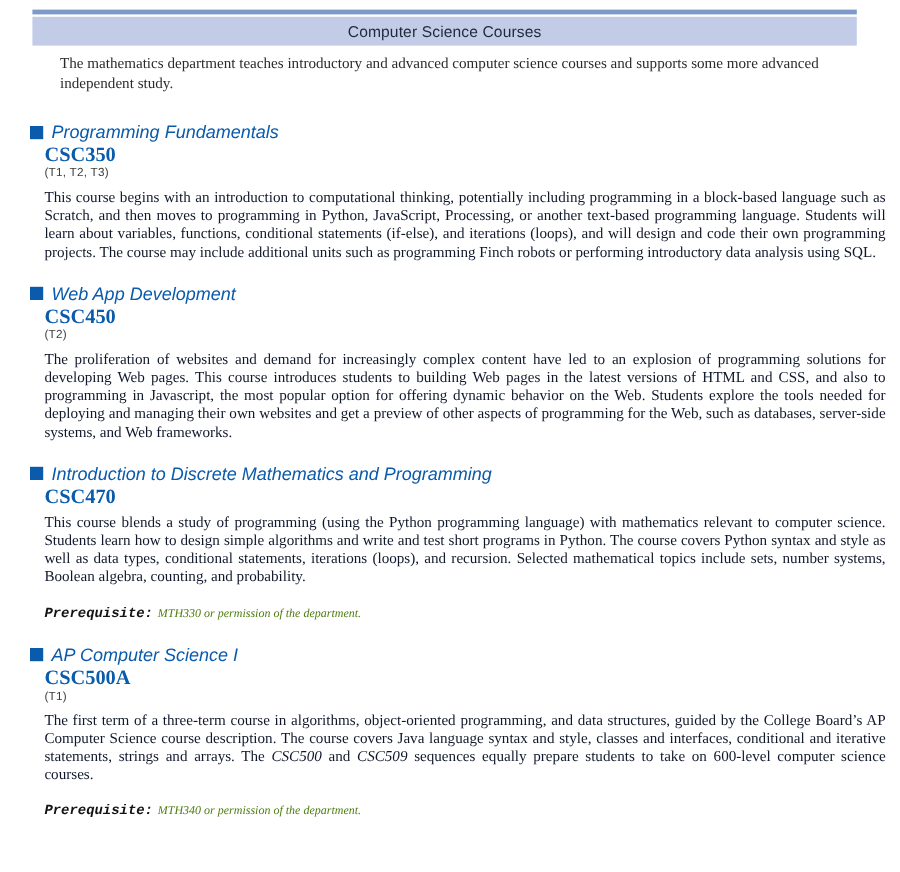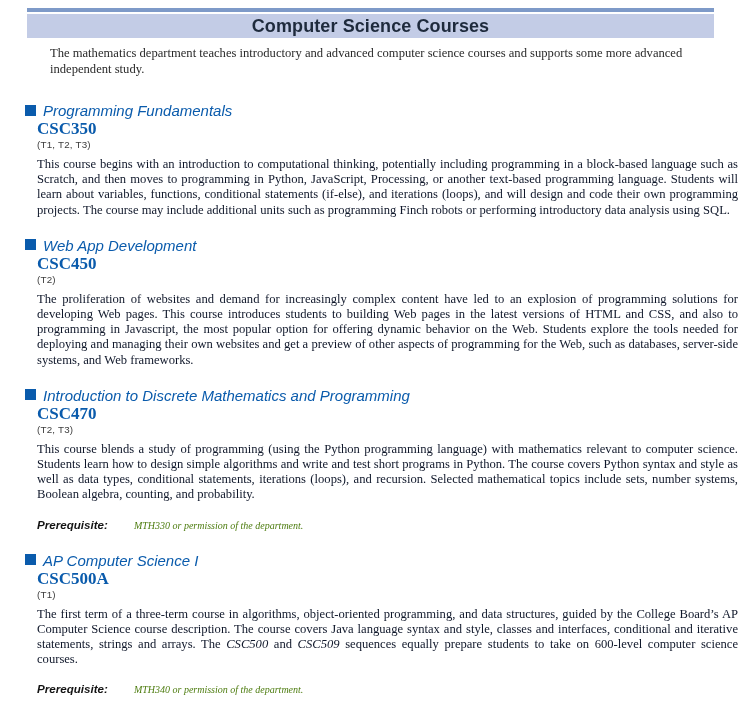--- a/index.html
+++ b/index.html
@@ -22,22 +22,22 @@
     background: var(--rule-blue);
   }
   .banner {
     margin: 2px 0 0 27px;
     width: 687px; height: 24px;
     background: var(--banner-bg);
     display: flex; align-items: center; justify-content: center;
   }
   .banner-title {
     font-family: "Liberation Sans", sans-serif;
-    font-weight: bold;
-    font-size: 18px;
+    font-weight: normal;
+    font-size: 13px;
     letter-spacing: 0.1px;
     color: var(--banner-text);
   }
   .intro {
     margin: 8px 13px 0 50px;
     font-size: 12.6px; line-height: 15.5px;
     color: #2a2a2a;
   }
   .course { margin: 20px 12px 0 25px; }
   .course:first-of-type { margin-top: 26px; }
@@ -70,25 +70,25 @@
   }
   .desc {
     margin: 7px 0 0 12px;
     font-size: 12.6px; line-height: 15.2px;
     color: #0f172a;
     text-align: justify;
   }
   .cite { font-style: italic; }
   .prereq { margin: 13px 0 0 12px; line-height: 15px; }
   .prereq-label {
-    font-family: Liberation Sans, sans-serif;
+    font-family: Liberation Mono, monospace;
     font-weight: bold; font-style: italic;
     font-size: 11.6px;
     color: #141414;
-    margin-right: 22px;
+    margin-right: 0;
   }
   .prereq-text {
     font-style: italic;
     font-size: 10px;
     color: #4d7c0f;
   }
 </style>
 </head>
 <body>
 
@@ -121,21 +121,20 @@
     <div class="terms">(T2)</div>
     <p class="desc">The proliferation of websites and demand for increasingly complex content have led to an explosion of programming solutions for developing Web pages. This course introduces students to building Web pages in the latest versions of HTML and CSS, and also to programming in Javascript, the most popular option for offering dynamic behavior on the Web. Students explore the tools needed for deploying and managing their own websites and get a preview of other aspects of programming for the Web, such as databases, server-side systems, and Web frameworks.</p>
   </section>
 
   <section class="course">
     <h2 class="course-title">
       <span class="bullet"></span>
       <span>Introduction to Discrete Mathematics and Programming</span>
     </h2>
     <div class="code">CSC470</div>
-    <div class="terms">(T2, T3)</div>
     <p class="desc">This course blends a study of programming (using the Python programming language) with mathematics relevant to computer science. Students learn how to design simple algorithms and write and test short programs in Python. The course covers Python syntax and style as well as data types, conditional statements, iterations (loops), and recursion. Selected mathematical topics include sets, number systems, Boolean algebra, counting, and probability.</p>
     <p class="prereq">
       <span class="prereq-label">Prerequisite:</span>
       <span class="prereq-text">MTH330 or permission of the department.</span>
     </p>
   </section>
 
   <section class="course">
     <h2 class="course-title">
       <span class="bullet"></span>

